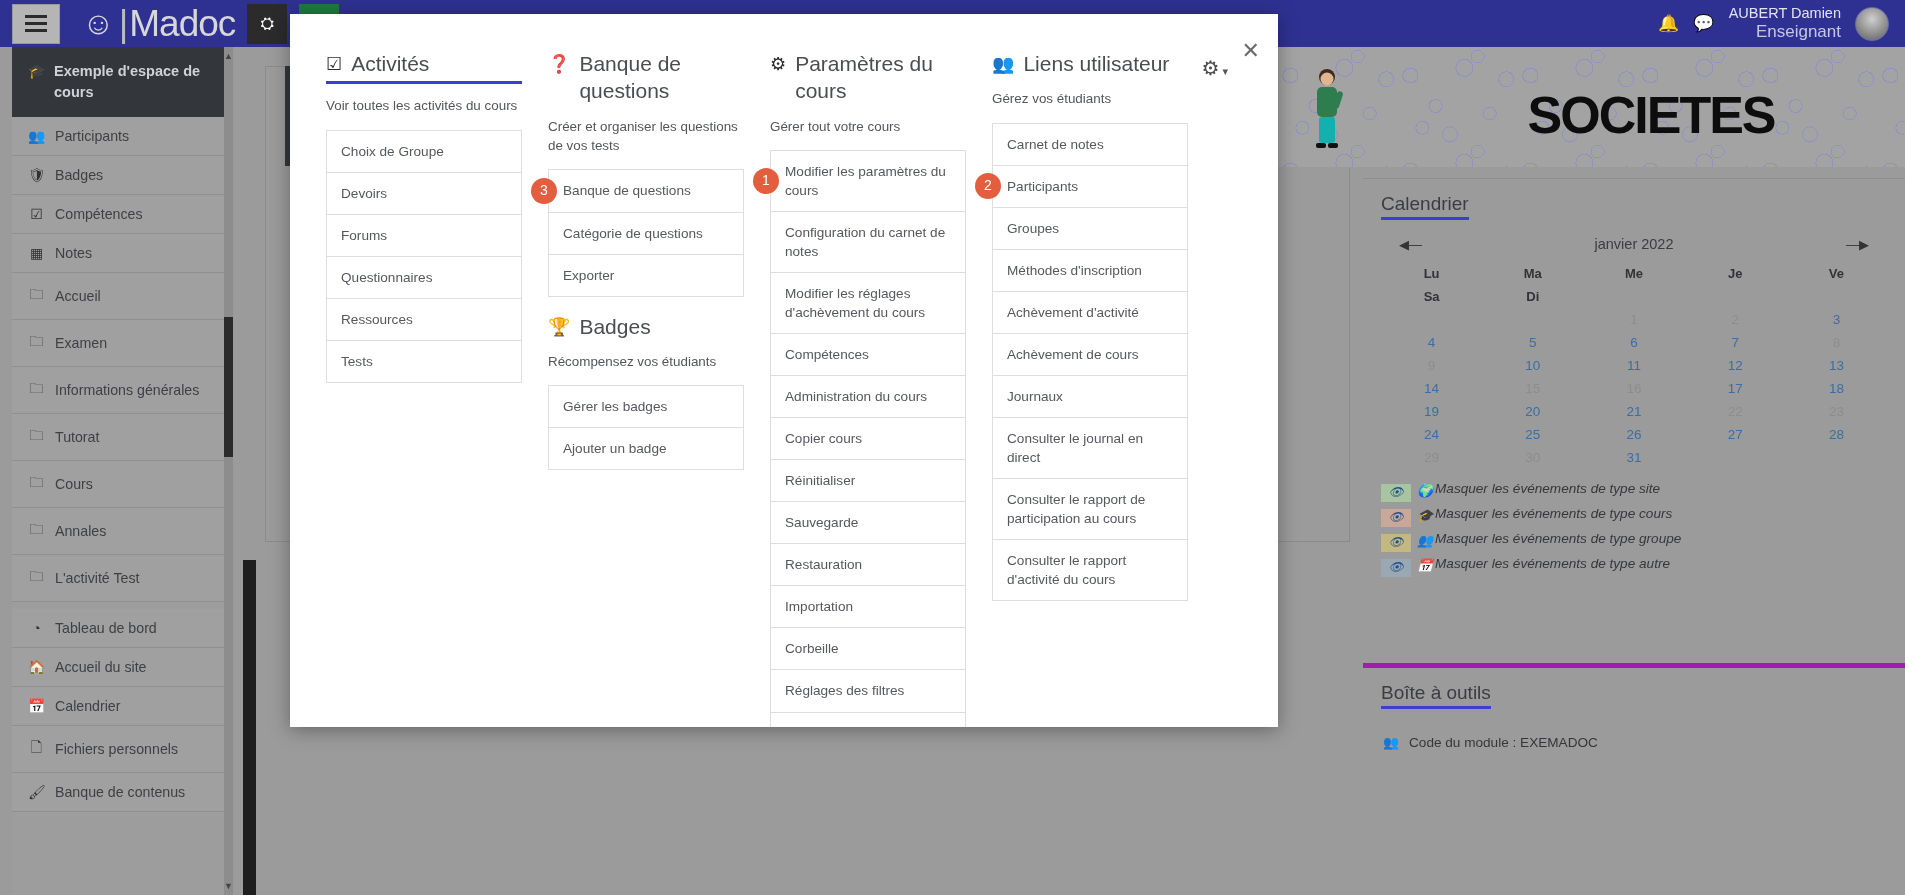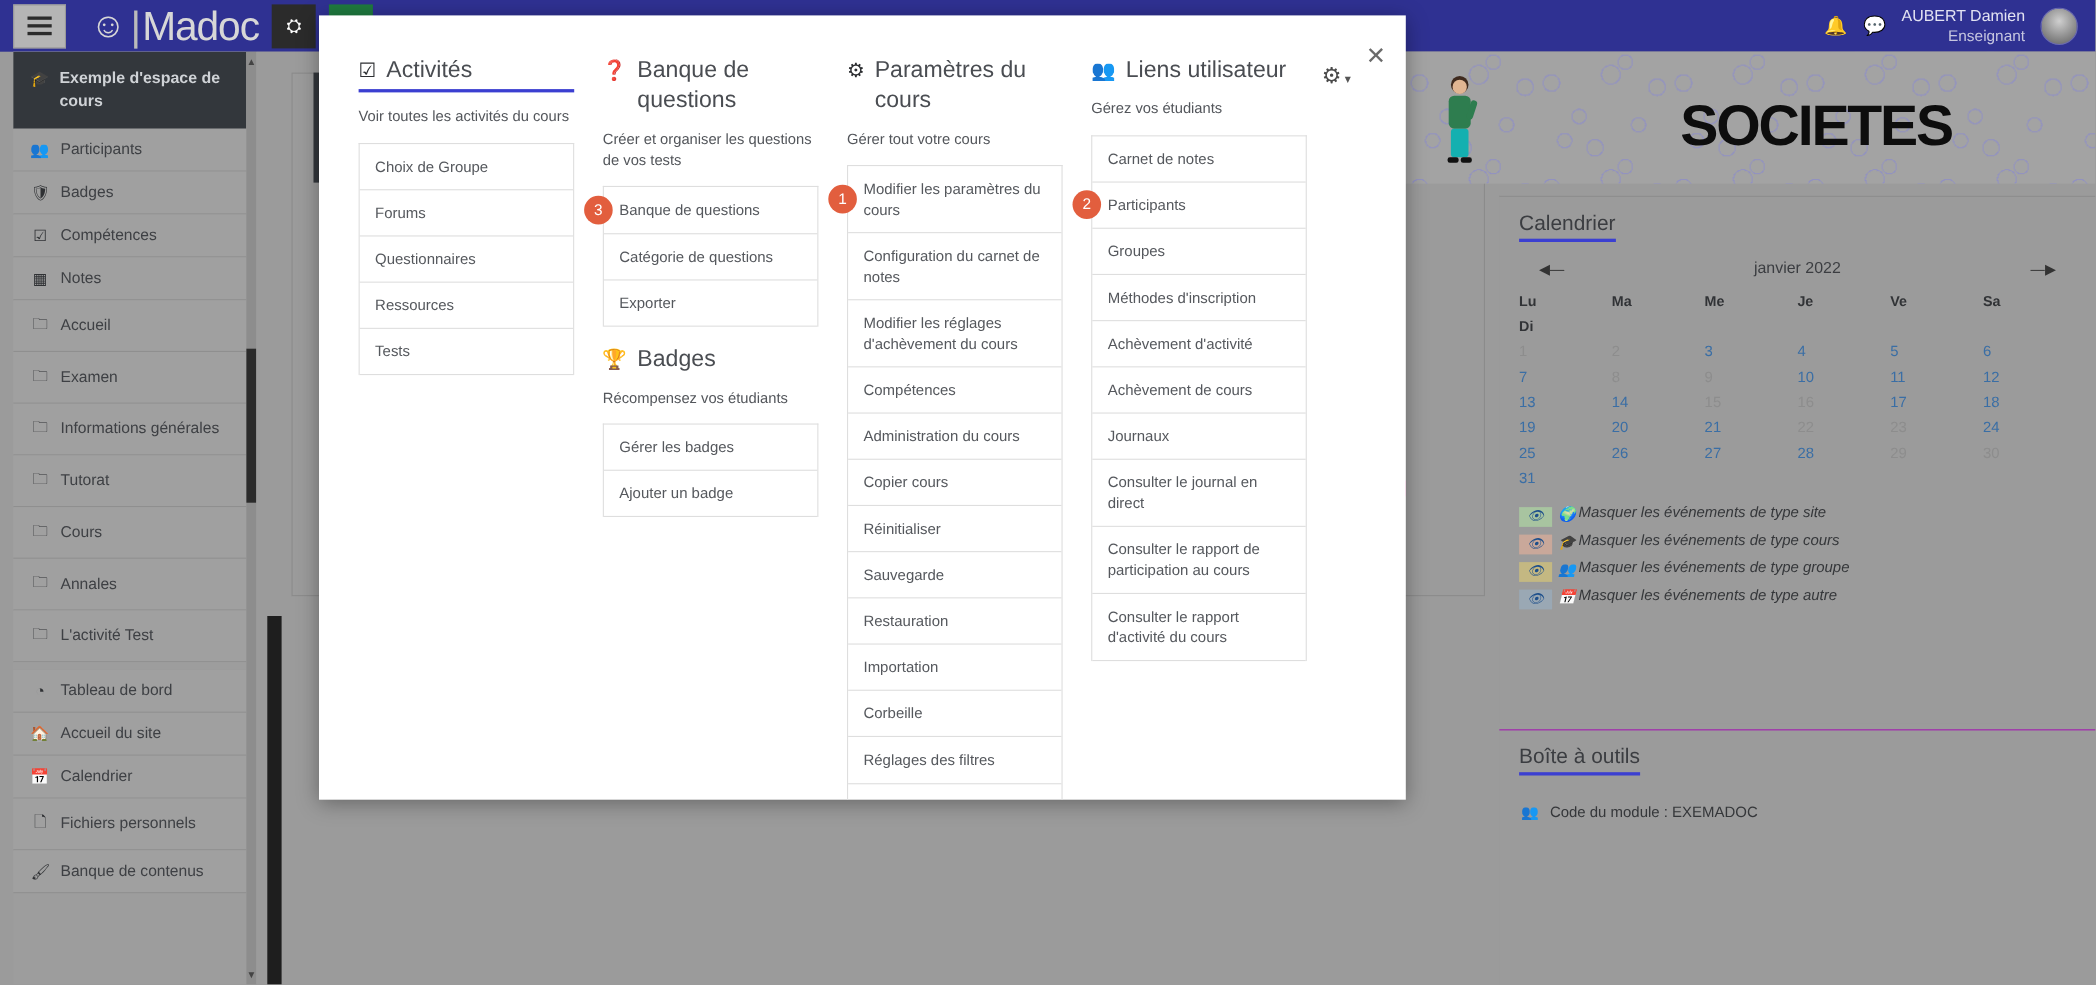--- a/index.html
+++ b/index.html
@@ -39,21 +39,21 @@
   }
   .topbtn.dark { background: #2b2b2b; }
   .topbtn.green2 { background: #1f7a3f; }
   .top-right {
     position: absolute; right: 16px; top: 0; height: 47px;
     display: flex; align-items: center; gap: 14px; color: #dcdcf0;
   }
   .top-icon { font-size: 17px; cursor: pointer; color: #c9c9e4; }
   .user-block { text-align: right; line-height: 1.15; }
   .user-name { font-size: 14.5px; color: #e2e2f2; }
-  .user-role { font-size: 14px; color: #c6c6e0; text-align: right; }
+  .user-role { font-size: 17px; color: #c6c6e0; text-align: right; }
   .avatar {
     width: 34px; height: 34px; border-radius: 50%;
     background: radial-gradient(circle at 50% 35%, #cfcfcf 0%, #8a8a8a 60%, #5e5e5e 100%);
     border: 1px solid #6a6ab0;
   }
 
   
   .sidebar {
     position: absolute; top: 47px; left: 12px; width: 212px; height: 848px;
     background: #9d9d9d; overflow: hidden;
@@ -128,37 +128,37 @@
   }
   .panel-title {
     font-size: 19px; color: #3b3d41; border-bottom: 3px solid #3b3fd1;
     display: inline-block; padding-bottom: 2px; margin-bottom: 16px;
   }
   .cal-nav {
     display: flex; align-items: center; justify-content: space-between;
     font-size: 14.5px; color: #3b3d41; padding: 0 18px; margin-bottom: 10px;
   }
   .cal-nav .arrow { font-size: 13px; color: #333; cursor: pointer; }
-  .cal-grid { display: grid; grid-template-columns: repeat(6, 1fr); }
+  .cal-grid { display: grid; grid-template-columns: repeat(5, 1fr); text-align: center; }
   .cal-grid .dow { font-size: 13px; font-weight: bold; color: #313336; padding: 4px 0; }
   .cal-grid .day { font-size: 13.5px; color: #3a6ea5; padding: 4px 0; cursor: pointer; }
   .cal-grid .day.we { color: #8d8d8d; }
   .cal-grid .day.empty { color: transparent; }
   .filters { margin-top: 10px; font-style: italic; }
   .filter-row {
     font-size: 13.6px; color: #35373a; line-height: 1.45; margin-bottom: 2px;
   }
   .eye {
     display: inline-block; width: 30px; height: 18px; text-align: center;
     vertical-align: -3px; margin-right: 4px; font-size: 12px; color: #1d4f8b;
   }
   .f-ico { display: inline-block; width: 20px; text-align: center; vertical-align: -2px; color: #2c2e31; font-size: 13px; }
   .tools-panel {
     position: absolute; top: 663px; left: 1363px; width: 542px; height: 232px;
-    background: #9b9b9b; border-top: 1px solid #a21caf; padding: 14px 18px;
+    background: #9b9b9b; border-top: 5px solid #a21caf; padding: 14px 18px;
   }
   .tools-line { font-size: 13.6px; color: #35373a; margin-top: 10px; display: flex; gap: 8px; align-items: center; }
   .modal {
     position: absolute; top: 14px; left: 290px; width: 988px; height: 713px;
     background: #fff; box-shadow: 0 3px 18px rgba(0,0,0,.35);
     overflow: hidden;
   }
   .modal-close {
     position: absolute; top: 26px; right: 18px; font-size: 22px; color: #6b6b6b;
     cursor: pointer; line-height: 1;
@@ -399,20 +399,21 @@
     <div class="modal-gear">⚙<span class="caret">▾</span></div>
     <div class="cols" id="modal-cols">
         <div class="col">
           <div class="col-head ul-blue">
             <span class="h-ico">☑</span>
             <span>Activités</span>
           </div>
           <div class="col-sub">Voir toutes les activités du cours</div>
           <div class="listbox">
             <div class="listitem"><span>Choix de Groupe</span></div>
+            <div class="listitem"><span>Devoirs</span></div>
             <div class="listitem"><span>Forums</span></div>
             <div class="listitem"><span>Questionnaires</span></div>
             <div class="listitem"><span>Ressources</span></div>
             <div class="listitem"><span>Tests</span></div>
           </div>
         </div>
         <div class="col">
           <div class="col-head">
             <span class="h-ico">❓</span>
             <span>Banque de questions</span>

